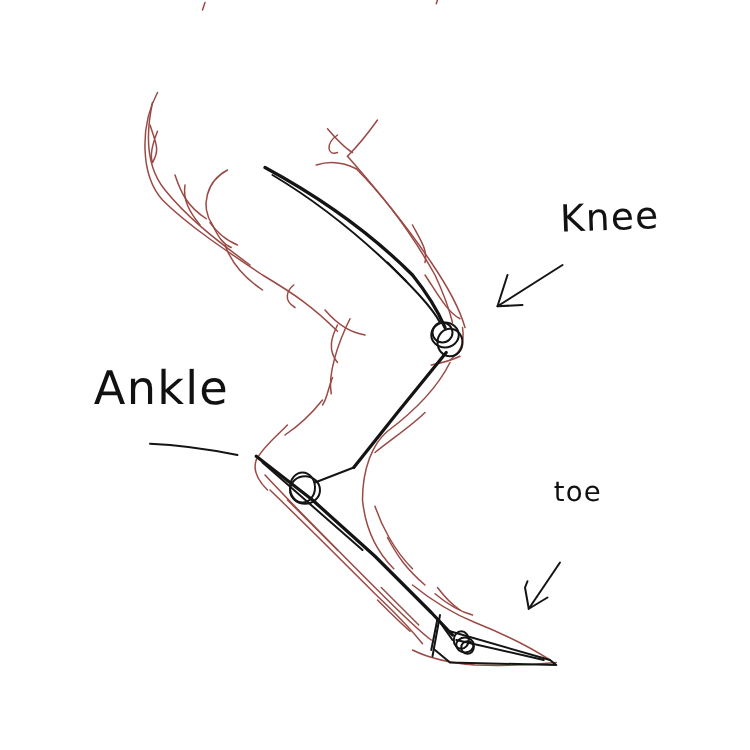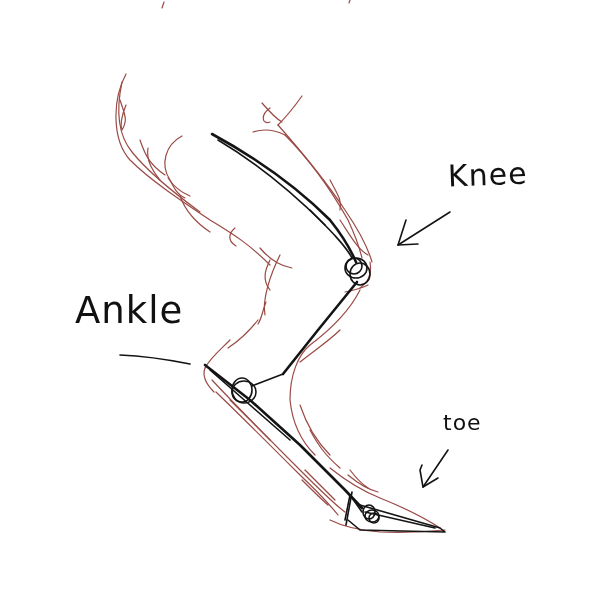--- a/index.html
+++ b/index.html
@@ -9,21 +9,21 @@
       position: absolute;
       font-family: "DejaVu Sans", sans-serif;
       color: #111111;
       white-space: nowrap;
       line-height: 1;
       letter-spacing: 1px;
       font-style: italic;
     }
     .label-knee { left: 448px; top: 160px; font-size: 30px; font-style: normal; transform: rotate(-2deg); }
     .label-ankle { left: 44px; top: 292px; font-size: 37px; font-style: normal; margin-left: 31px; }
-    .label-toe { left: 443px; top: 412px; font-size: 22px; font-style: normal; }
+    .label-toe { left: 443px; top: 384px; font-size: 22px; font-style: normal; }
     .sketch { fill: none; stroke-linecap: round; stroke-linejoin: round; }
     .red { stroke: #9a4a44; stroke-width: 1.2; }
     .blk { stroke: #141414; stroke-width: 1.6; }
     .blk-thick { stroke: #141414; stroke-width: 2.6; }
   </style>
 </head>
 <body>
 
 <svg id="canvas" viewBox="0 0 600 600" xmlns="http://www.w3.org/2000/svg">
 

